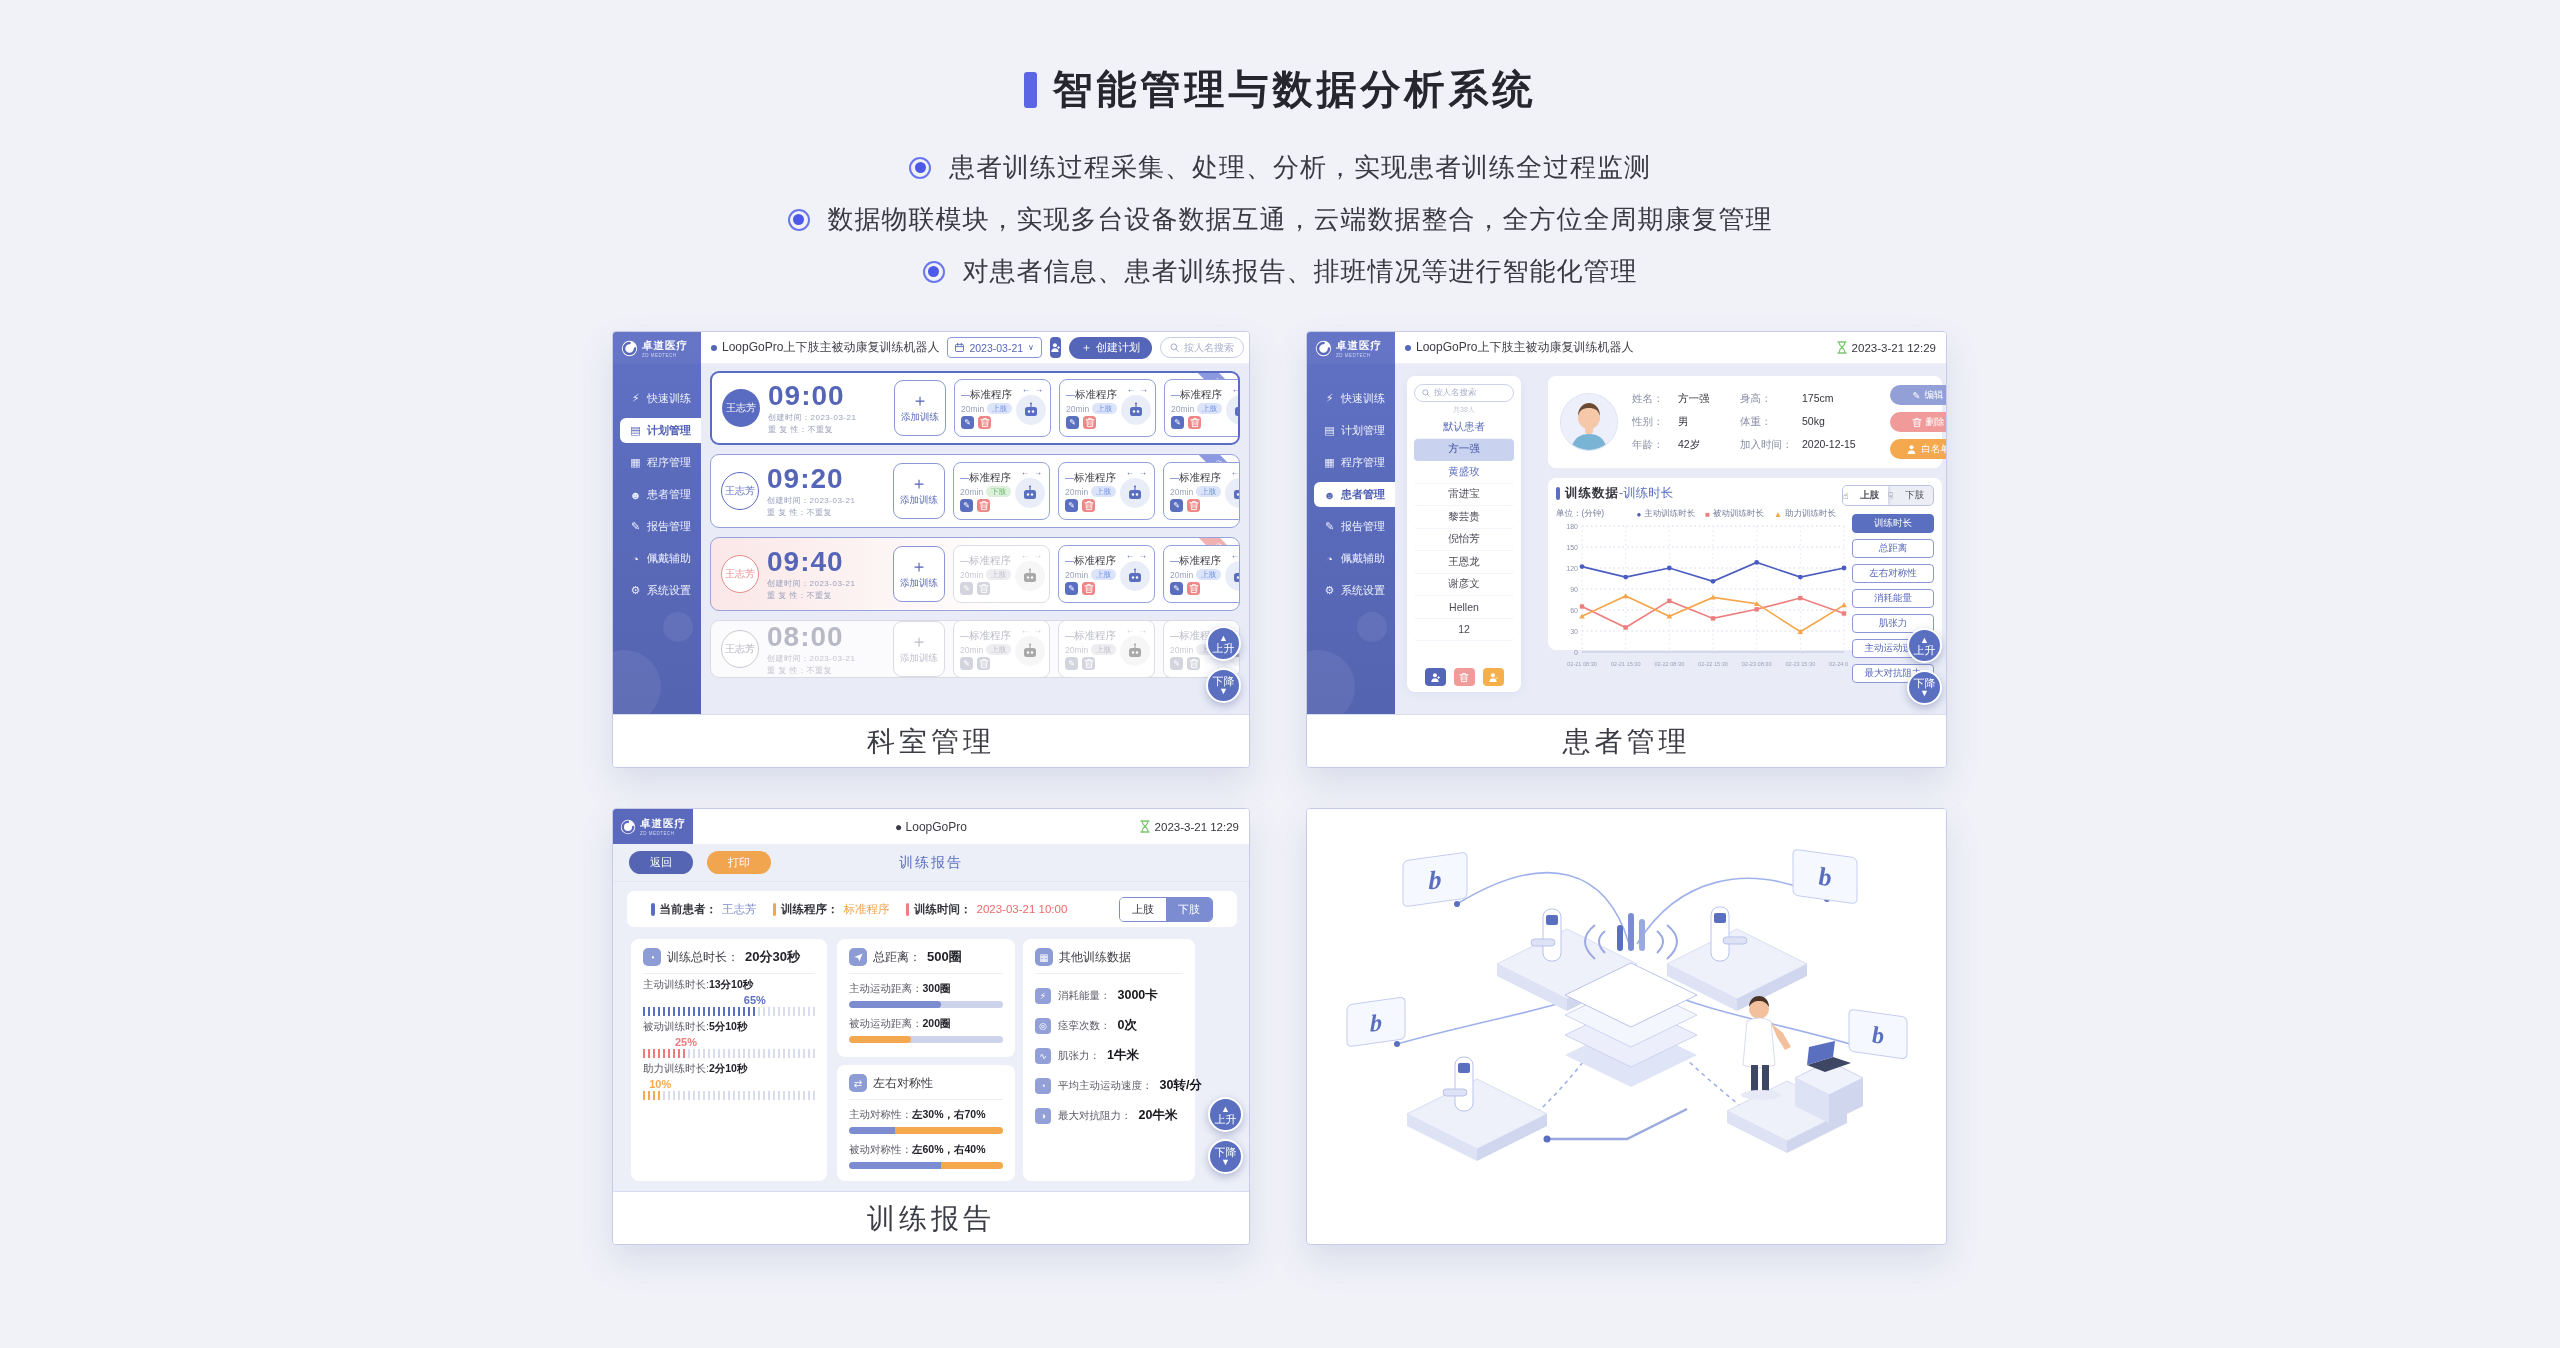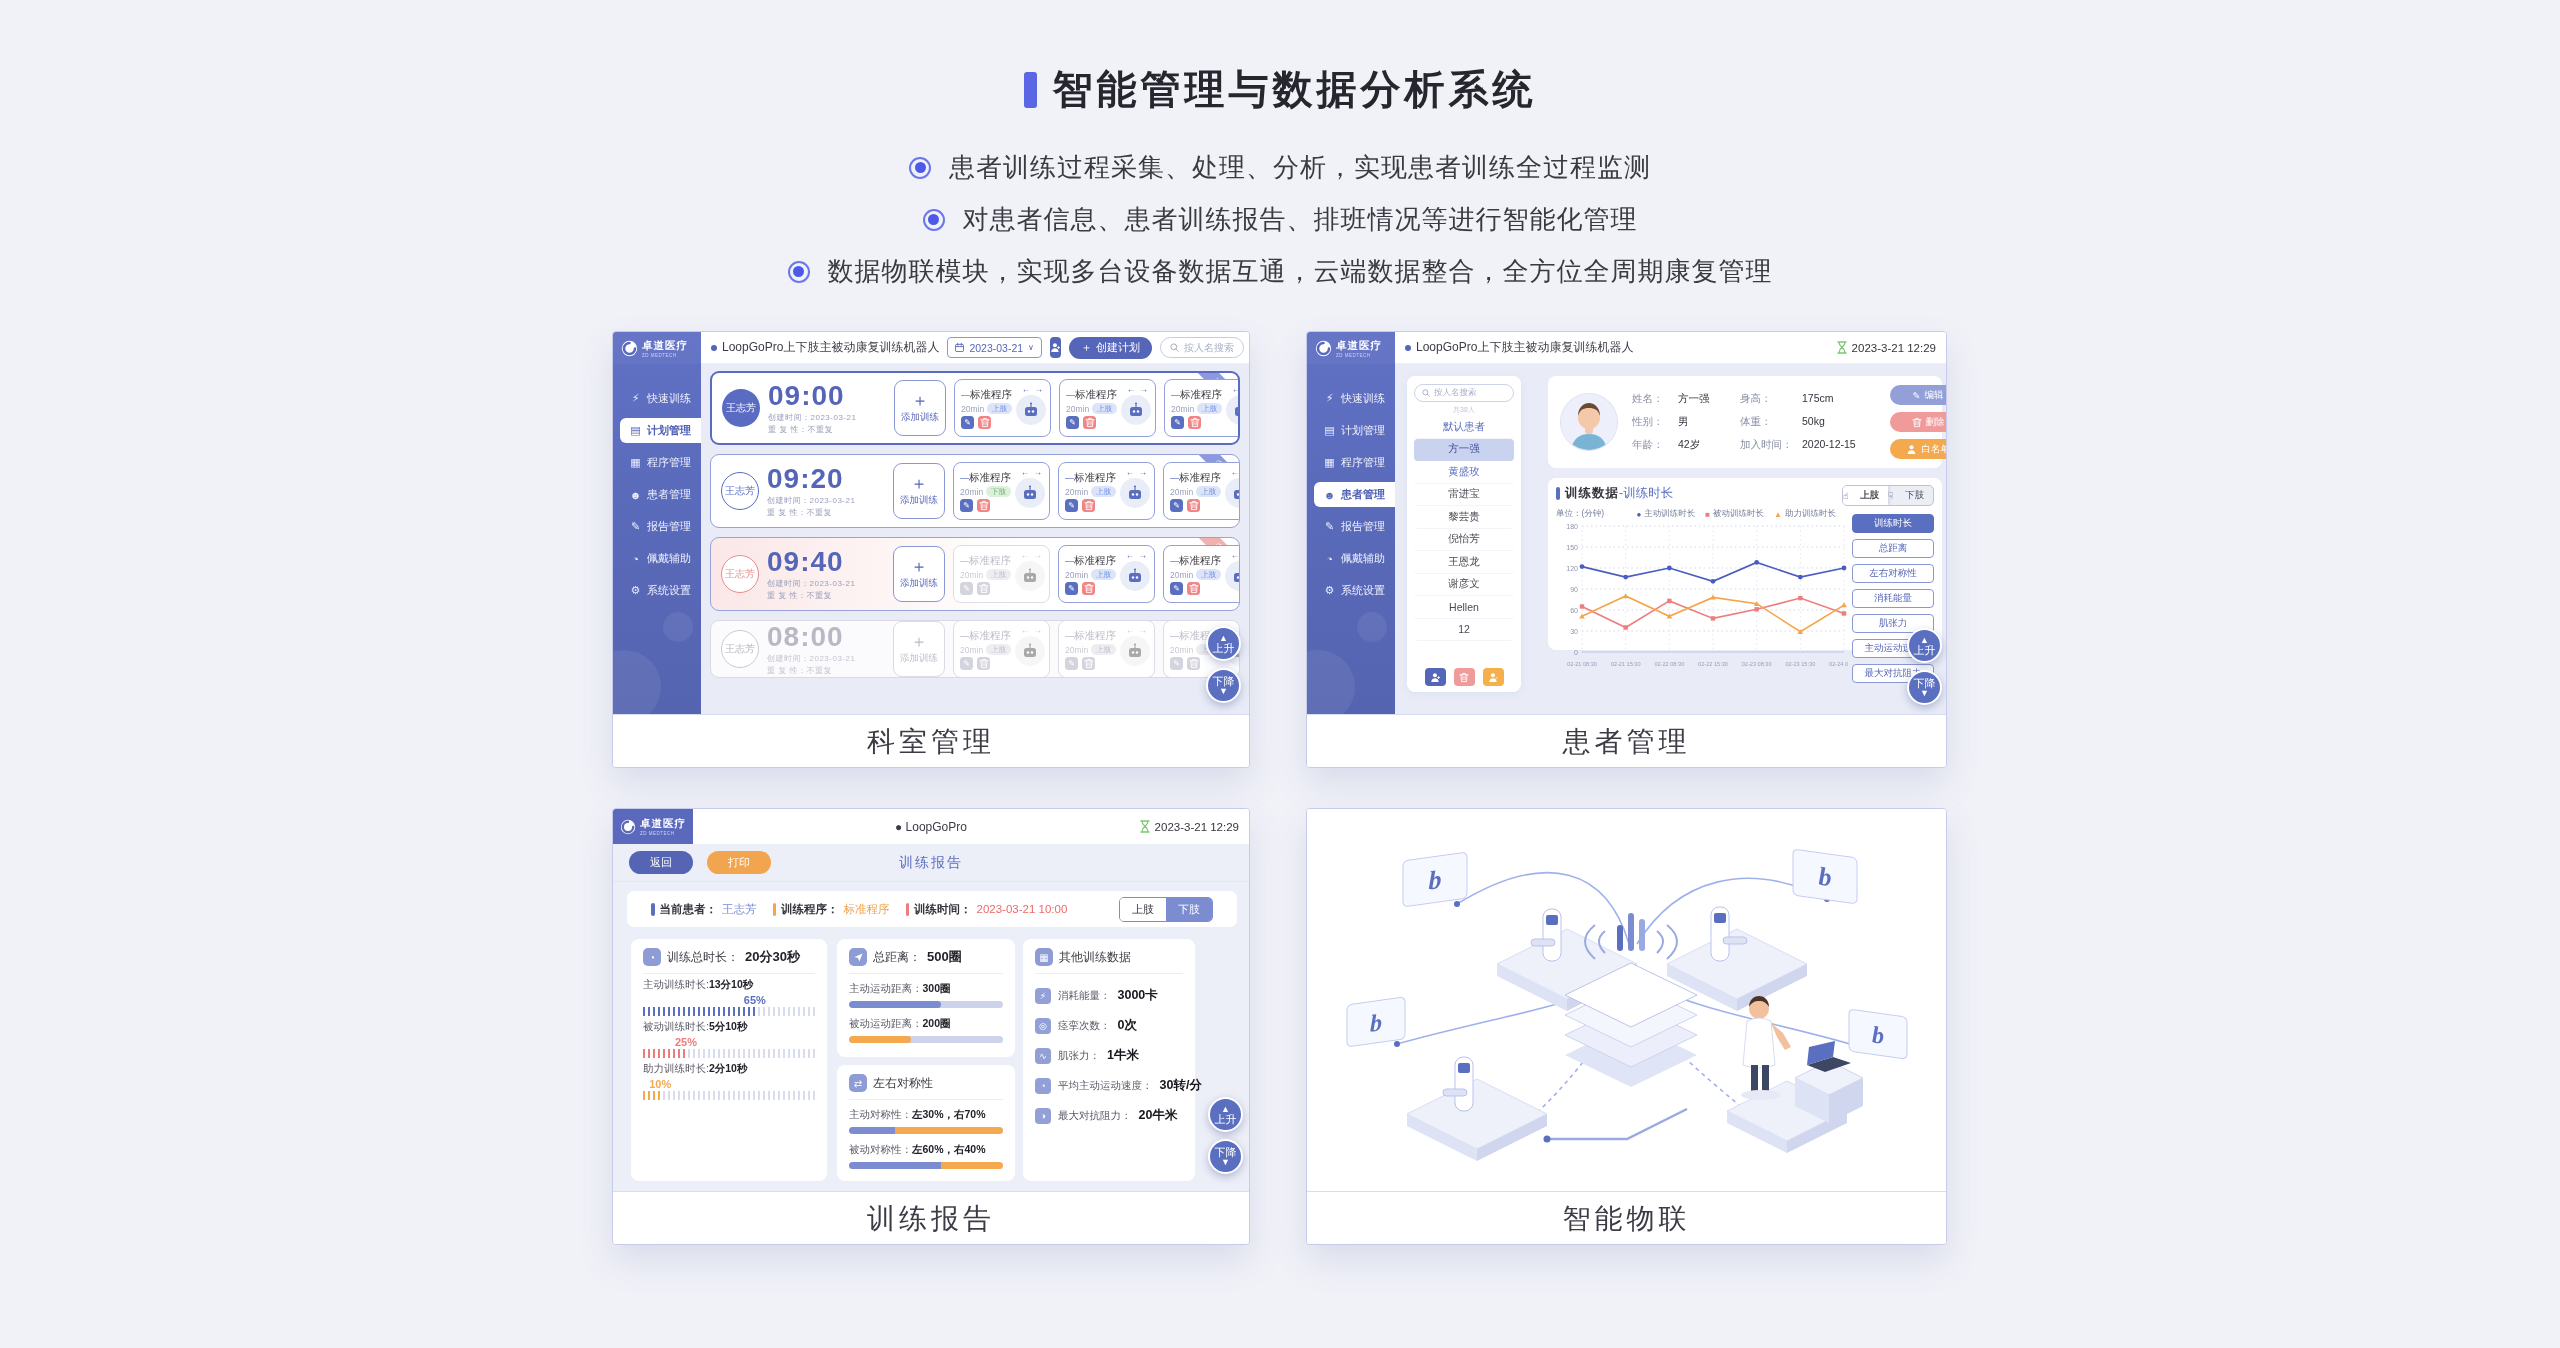--- a/index.html
+++ b/index.html
@@ -153,27 +153,27 @@
   <div class="bullet">
       <span class="radio">
         <i></i>
       </span>
       <span>患者训练过程采集、处理、分析，实现患者训练全过程监测</span>
     </div>
   <div class="bullet">
       <span class="radio">
         <i></i>
       </span>
-      <span>对患者信息、患者训练报告、排班情况等进行智能化管理</span>
+      <span>数据物联模块，实现多台设备数据互通，云端数据整合，全方位全周期康复管理</span>
     </div>
   <div class="bullet">
       <span class="radio">
         <i></i>
       </span>
-      <span>数据物联模块，实现多台设备数据互通，云端数据整合，全方位全周期康复管理</span>
+      <span>对患者信息、患者训练报告、排班情况等进行智能化管理</span>
     </div>
 </div>
 
 <div class="panel" style="left:612px;top:331px;width:638px;height:437px">
   <div class="screen">
     <div class="sidebar">
       <div class="logo">
         <svg width="17" height="17" viewBox="0 0 20 20">
             <circle cx="10" cy="10" r="9" fill="#fff"></circle>
             <path d="M10 3.5a6.5 6.5 0 1 0 6.5 6.5" stroke="#5a69bb" stroke-width="3" fill="none" stroke-linecap="round"></path>
@@ -1029,14 +1029,13 @@
         <path d="M34 26 l12 10 8 14 -6 3 -8 -13z" fill="#f2c09c"></path>
         <rect x="14" y="68" width="7" height="26" fill="#3d4663"></rect>
         <rect x="25" y="68" width="7" height="26" fill="#3d4663"></rect>
         <ellipse cx="24" cy="98" rx="20" ry="5" fill="#e7eaf6"></ellipse>
       </g>
 
       <path d="M240 330 L 320 330 L 380 300" stroke="#9aa9e0" stroke-width="2.5" fill="none"></path>
       <circle cx="240" cy="330" r="3.5" fill="#5a6fc0"></circle>
     </svg>
   </div>
-  <div class="caption">智能物联</div>
 </div>
 
 </body></html>

